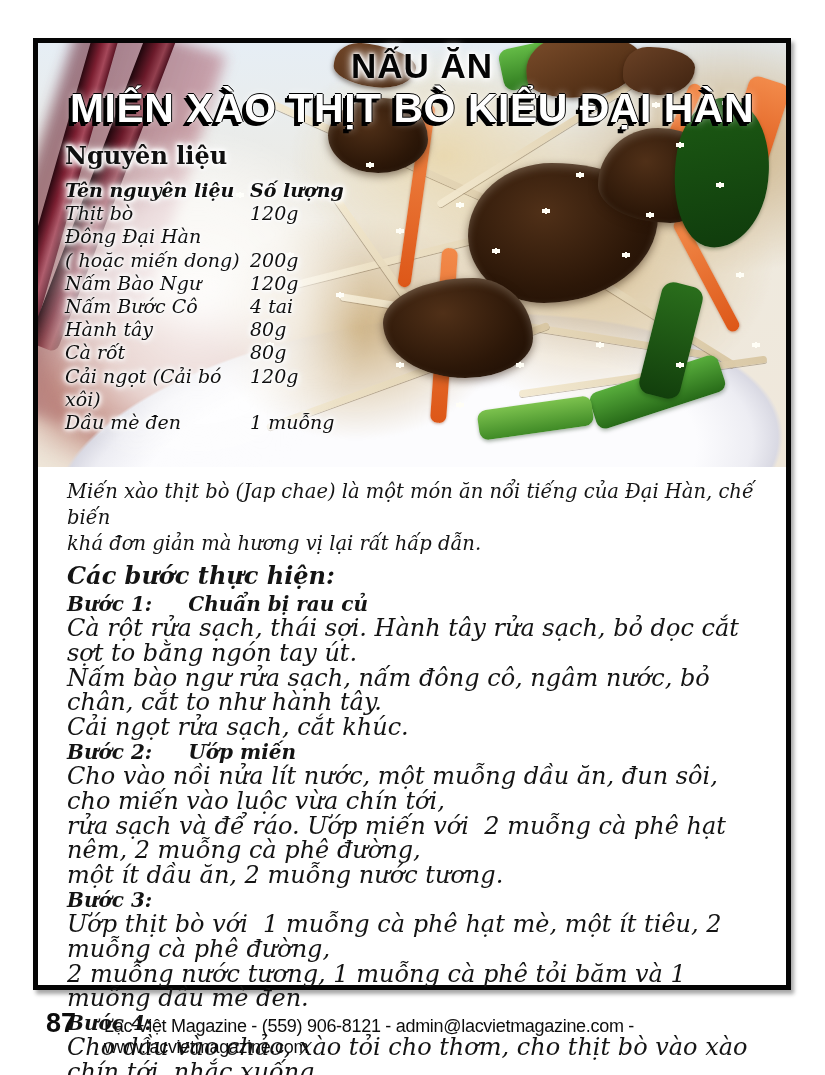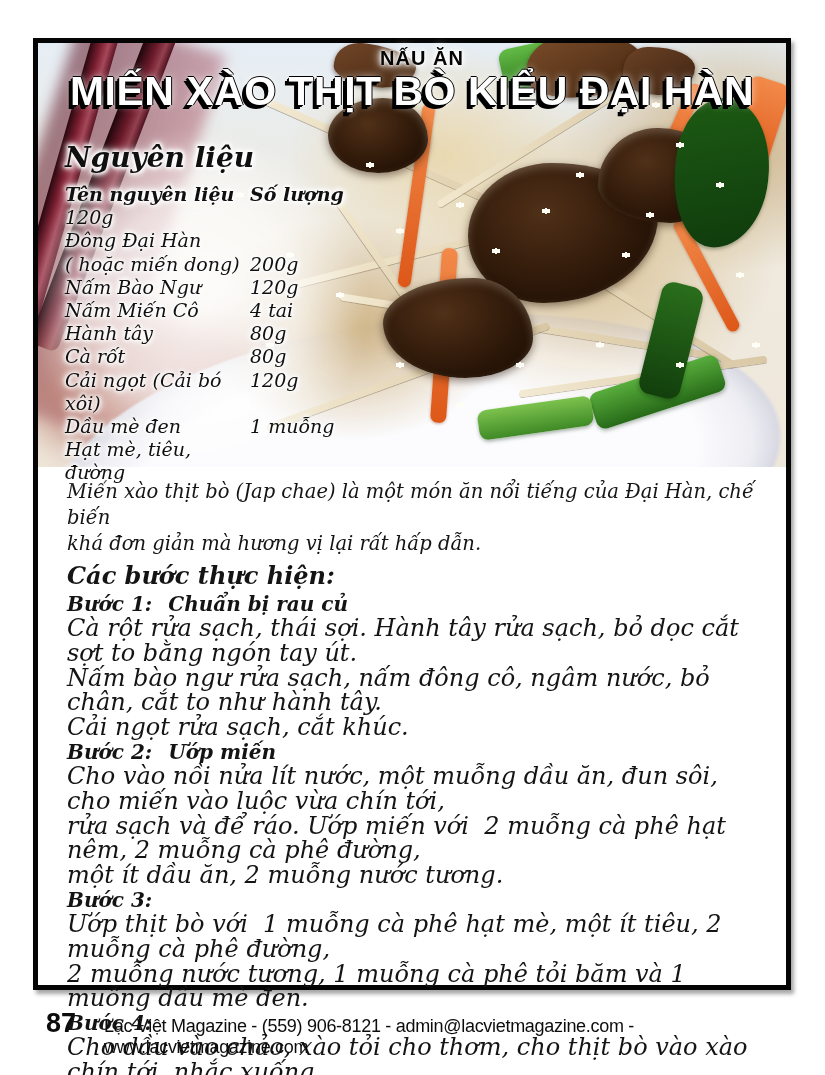--- a/index.html
+++ b/index.html
@@ -102,45 +102,45 @@
       radial-gradient(7px 4px at 232px 302px,#fffef6 64%,rgba(255,255,255,0) 65%),
       radial-gradient(7px 4px at 202px 152px,#fffef6 64%,rgba(255,255,255,0) 65%); }
   .text-haze { left:-10px; top:85px; width:340px; height:350px;
     background:radial-gradient(closest-side,rgba(255,255,255,.9),rgba(255,255,255,.65) 60%,rgba(255,255,255,0));
     filter:blur(6px); }
 
   
   .title-block { position:absolute; left:0; top:4px; width:748px; text-align:center;
     font-family:"Liberation Sans", sans-serif; z-index:5; }
   .category {
-    font-size:20px; font-weight:900; letter-spacing:1px; color:#050505; line-height:1.1;
+    font-size:35px; font-weight:900; letter-spacing:1px; color:#050505; line-height:1.1;
     text-shadow:0 0 3px #fff,0 0 5px #fff,0 0 8px #fff,0 0 12px #fff;
     padding-left:20px;
   }
   .main-title {
     font-size:41px; font-weight:900; letter-spacing:0.5px; color:#ffffff; line-height:1.05; margin-top:1px;
     text-shadow:-4px 4px 0 #000,-2px 2px 0 #000,-1px 1px 0 #000,1px 0 0 #000,0 -1px 0 #000,0 0 9px rgba(255,255,255,.75);
     white-space:nowrap;
   }
 
   
   .ingredients { position:absolute; left:27px; top:98px; z-index:6; color:#101010; }
   .glow { text-shadow:0 0 3px #fff,0 0 5px #fff,0 0 8px #fff,1px 1px 5px #fff,-1px -1px 5px #fff,0 0 12px #fff; }
-  .ing-heading { font-size:28px; font-weight:bold; font-style:italic; }
+  .ing-heading { font-size:24px; font-weight:bold; }
   .ing-table { margin-top:9px; font-size:19px; font-style:italic; }
   .ing-row { display:grid; grid-template-columns:185px auto; line-height:23.2px; }
   .ing-row.header { font-weight:bold; }
 
   
   .content { position:absolute; left:29px; top:424px; width:700px; color:#141414; }
   .intro { margin-top:12px; font-size:19.5px; font-style:italic; line-height:26px; white-space:pre-wrap; }
   .steps-heading { margin-top:3px; font-size:24px; font-weight:bold; font-style:italic; line-height:32px; }
   .step { margin:0; }
   .step-head { font-size:20px; font-weight:bold; font-style:italic; line-height:24px; }
-  .step-title { margin-left:16px; }
+  .step-title { margin-left:36px; }
   .step-body { font-size:24px; font-style:italic; line-height:24.8px; white-space:pre-wrap; }
 
   
   .footer { position:absolute; left:0; top:1006px; width:825px; height:40px;
     font-family:"Liberation Sans", sans-serif; color:#0c0c0c; }
   .page-num { position:absolute; left:46px; top:2px; font-size:27px; font-weight:bold; }
   .contact { position:absolute; left:104px; top:10px; font-size:18px; letter-spacing:-0.3px; }
 </style>
 </head>
 <body>
@@ -189,57 +189,54 @@
   </div>
 
   <div class="ingredients">
     <div class="ing-heading glow">Nguyên liệu</div>
     <div class="ing-table">
       <div class="ing-row header">
         <span class="glow">Tên nguyên liệu</span>
         <span class="glow">Số lượng</span>
       </div>
       <div class="ing-row">
+        <span class="glow">Thịt bò</span>
         <span class="glow">120g</span>
       </div>
       <div class="ing-row">
         <span class="glow">Đông Đại Hàn</span>
         <span class="glow"></span>
       </div>
       <div class="ing-row">
         <span class="glow">( hoặc miến dong)</span>
         <span class="glow">200g</span>
       </div>
       <div class="ing-row">
         <span class="glow">Nấm Bào Ngư</span>
         <span class="glow">120g</span>
       </div>
       <div class="ing-row">
-        <span class="glow">Nấm Miến Cô</span>
+        <span class="glow">Nấm Bước Cô</span>
         <span class="glow">4 tai</span>
       </div>
       <div class="ing-row">
         <span class="glow">Hành tây</span>
         <span class="glow">80g</span>
       </div>
       <div class="ing-row">
         <span class="glow">Cà rốt</span>
         <span class="glow">80g</span>
       </div>
       <div class="ing-row">
         <span class="glow">Cải ngọt (Cải bó xôi)</span>
         <span class="glow">120g</span>
       </div>
       <div class="ing-row">
         <span class="glow">Dầu mè đen</span>
         <span class="glow">1 muỗng</span>
-      </div>
-      <div class="ing-row">
-        <span class="glow">Hạt mè, tiêu, đường</span>
-        <span class="glow"></span>
       </div>
     </div>
   </div>
 
   <div class="content">
     <div class="intro">Miến xào thịt bò (Jap chae) là một món ăn nổi tiếng của Đại Hàn, chế biến
 khá đơn giản mà hương vị lại rất hấp dẫn.</div>
     <div class="steps-heading">Các bước thực hiện:</div>
 
     <div class="step">

